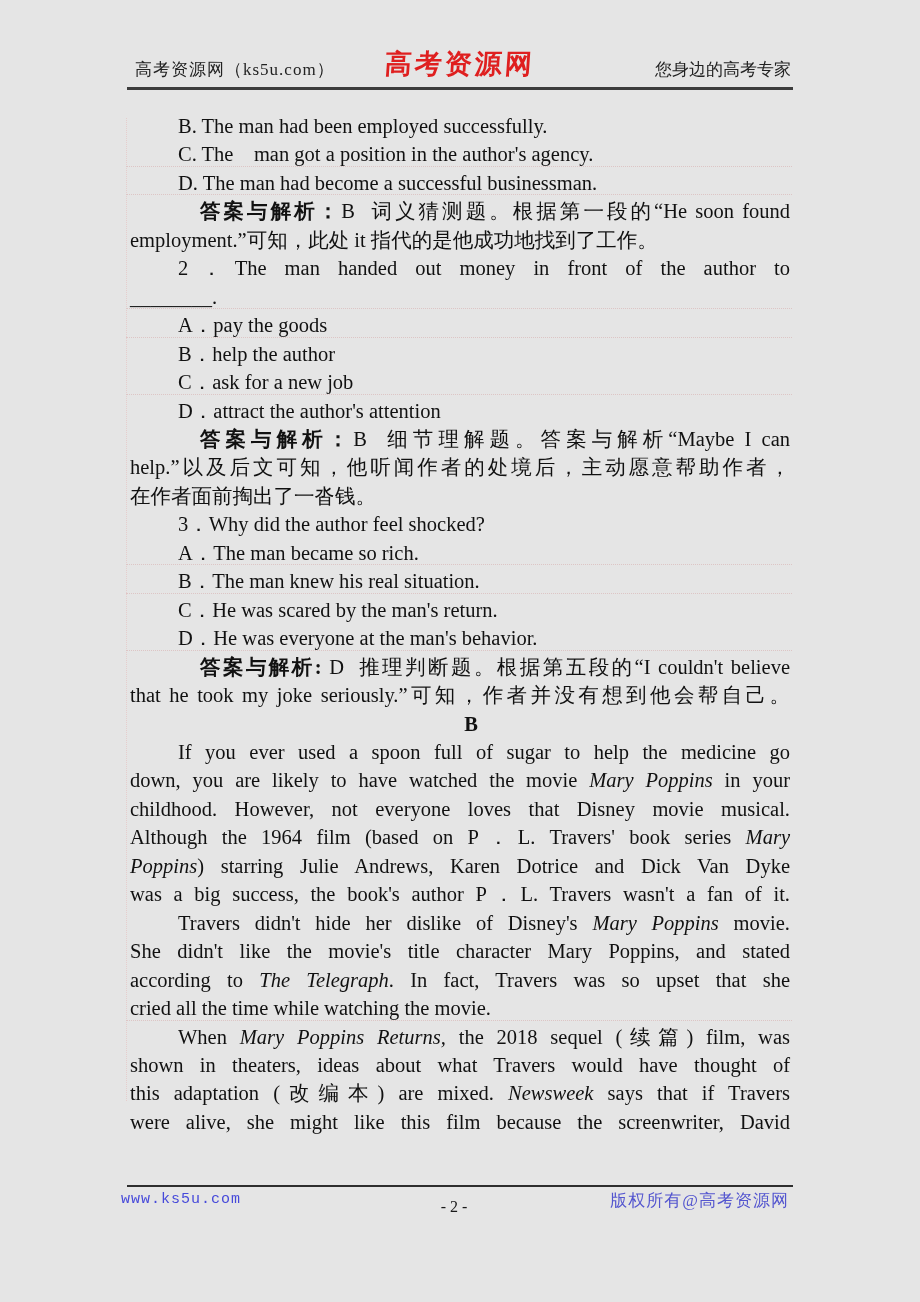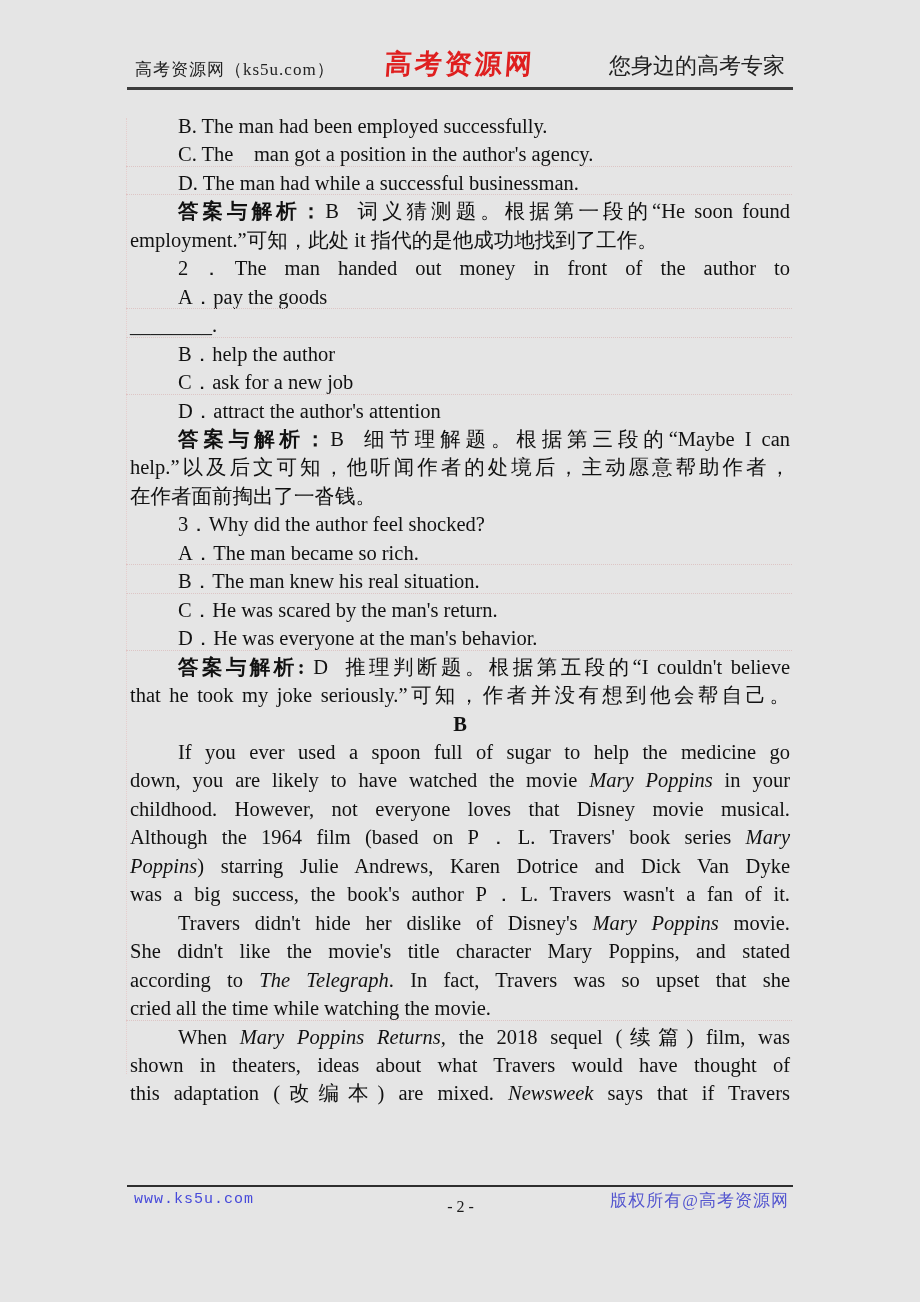--- a/index.html
+++ b/index.html
@@ -7,40 +7,40 @@
     position:relative;width:920px;height:1302px;background:#e5e5e5;
     font-family:"Liberation Serif","DejaVu Serif",serif;color:#111;overflow:hidden;
   }
   
   .header{position:absolute;left:127px;right:127px;top:0;height:87px;border-bottom:3px solid #3c3c3c;}
   .h-left{position:absolute;left:8px;bottom:6px;font-size:17px;letter-spacing:1px;color:#222;}
   .h-logo{
     position:absolute;left:50%;transform:translateX(-50%) skewX(-4deg);bottom:5px;
     font-size:27px;font-weight:bold;color:#df1f1f;letter-spacing:3px;white-space:nowrap;
   }
-  .h-right{position:absolute;right:8px;bottom:6px;font-size:22px;color:#222;margin-top:12px;}
+  .h-right{position:absolute;right:2px;bottom:6px;font-size:17px;color:#222;margin-top:12px;}
   
   .body-text{position:absolute;left:130px;top:112px;width:660px;font-size:20.5px;line-height:28.45px;}
   .body-text::before{
     content:"";position:absolute;left:-4px;top:6px;height:96%;
     border-left:1px dotted #e6cdcd;
   }
   .line{position:relative;white-space:pre-wrap;text-align:left;min-height:28.45px;}
   .line.j{text-align:justify;text-align-last:justify;}
   .line.c{text-align:center;text-align-last:center;}
   .line.i{padding-left:48px;}
   .line.rule::after{
     content:"";position:absolute;left:-4px;right:-2px;bottom:2px;
     border-bottom:1px dotted #ddc5c5;
   }
-  .b{font-weight:700;}
+  .b{font-weight:700;margin-left:22px;}
   .it{font-style:italic;}
   
   .footer-rule{position:absolute;left:127px;right:127px;top:1185px;border-top:2px solid #2e2e2e;}
-  .footer{position:absolute;left:128px;right:127px;top:1189px;height:34px;}
+  .footer{position:absolute;left:115px;right:127px;top:1189px;height:34px;}
   .f-left{
     position:absolute;left:6px;top:2px;color:#4649da;font-size:15px;
     font-family:"Liberation Mono","DejaVu Sans Mono",monospace;letter-spacing:1px;
   }
   .f-center{position:absolute;left:50%;transform:translateX(-50%);top:9px;font-size:16px;color:#1a1a1a;}
   .f-right{position:absolute;right:4px;top:0;color:#5355cf;font-size:17px;letter-spacing:1px;}
 </style>
 </head>
 <body>
 
@@ -48,30 +48,30 @@
 
   <div class="header">
     <span class="h-left">高考资源网（ks5u.com）</span>
     <span class="h-logo">高考资源网</span>
     <span class="h-right">您身边的高考专家</span>
   </div>
 
   <div class="body-text">
       <div class="line i"><span class="">B. The man had been employed successfully.</span></div>
       <div class="line i rule"><span class="">C. The    man got a position in the author's agency.</span></div>
-      <div class="line i rule"><span class="">D. The man had while a successful businessman.</span></div>
+      <div class="line i rule"><span class="">D. The man had become a successful businessman.</span></div>
       <div class="line j i"><span class="b">答案与解析：</span><span class="">B  词义猜测题。根据第一段的“He soon found</span></div>
       <div class="line"><span class="">employment.”可知，此处 it 指代的是他成功地找到了工作。</span></div>
       <div class="line j i"><span class="">2．The man handed out money in front of the author to</span></div>
+      <div class="line rule"><span class="">________.</span></div>
       <div class="line i rule"><span class="">A．pay the goods</span></div>
-      <div class="line rule"><span class="">________.</span></div>
       <div class="line i"><span class="">B．help the author</span></div>
       <div class="line i rule"><span class="">C．ask for a new job</span></div>
       <div class="line i"><span class="">D．attract the author's attention</span></div>
-      <div class="line j i"><span class="b">答案与解析：</span><span class="">B  细节理解题。根据第三段的“Maybe I can</span></div>
+      <div class="line j i"><span class="b">答案与解析：</span><span class="">B  细节理解题。答案与解析“Maybe I can</span></div>
       <div class="line j"><span class="">help.”以及后文可知，他听闻作者的处境后，主动愿意帮助作者，</span></div>
       <div class="line"><span class="">在作者面前掏出了一沓钱。</span></div>
       <div class="line i"><span class="">3．Why did the author feel shocked?</span></div>
       <div class="line i rule"><span class="">A．The man became so rich.</span></div>
       <div class="line i rule"><span class="">B．The man knew his real situation.</span></div>
       <div class="line i"><span class="">C．He was scared by the man's return.</span></div>
       <div class="line i rule"><span class="">D．He was everyone at the man's behavior.</span></div>
       <div class="line j i"><span class="b">答案与解析:</span><span class=""> D  推理判断题。根据第五段的“I couldn't believe</span></div>
       <div class="line j"><span class="">that he took my joke seriously.”可知，作者并没有想到他会帮自己。</span></div>
       <div class="line c"><span class="b">B</span></div>
@@ -81,20 +81,21 @@
       <div class="line j"><span class="">Although the 1964 film (based on P．L. Travers' book series </span><span class="it ">Mary</span></div>
       <div class="line j"><span class="it ">Poppins</span><span class="">) starring Julie Andrews, Karen Dotrice and Dick Van Dyke</span></div>
       <div class="line j"><span class="">was a big success, the book's author P．L. Travers wasn't a fan of it.</span></div>
       <div class="line j i"><span class="">Travers didn't hide her dislike of Disney's </span><span class="it ">Mary Poppins</span><span class=""> movie.</span></div>
       <div class="line j"><span class="">She didn't like the movie's title character Mary Poppins, and stated</span></div>
       <div class="line j"><span class="">according to </span><span class="it ">The Telegraph</span><span class="">. In fact, Travers was so upset that she</span></div>
       <div class="line rule"><span class="">cried all the time while watching the movie.</span></div>
       <div class="line j i"><span class="">When </span><span class="it ">Mary Poppins Returns,</span><span class=""> the 2018 sequel (续篇) film, was</span></div>
       <div class="line j"><span class="">shown in theaters, ideas about what Travers would have thought of</span></div>
       <div class="line j"><span class="">this adaptation (改编本) are mixed. </span><span class="it ">Newsweek</span><span class=""> says that if Travers</span></div>
+      <div class="line j"><span class="">were alive, she might like this film because the screenwriter, David</span></div>
     </div>
 
   <div class="footer-rule"></div>
   <div class="footer">
     <span class="f-left">www.ks5u.com</span>
     <span class="f-center">- 2 -</span>
     <span class="f-right">版权所有@高考资源网</span>
   </div>
 
 </div>

